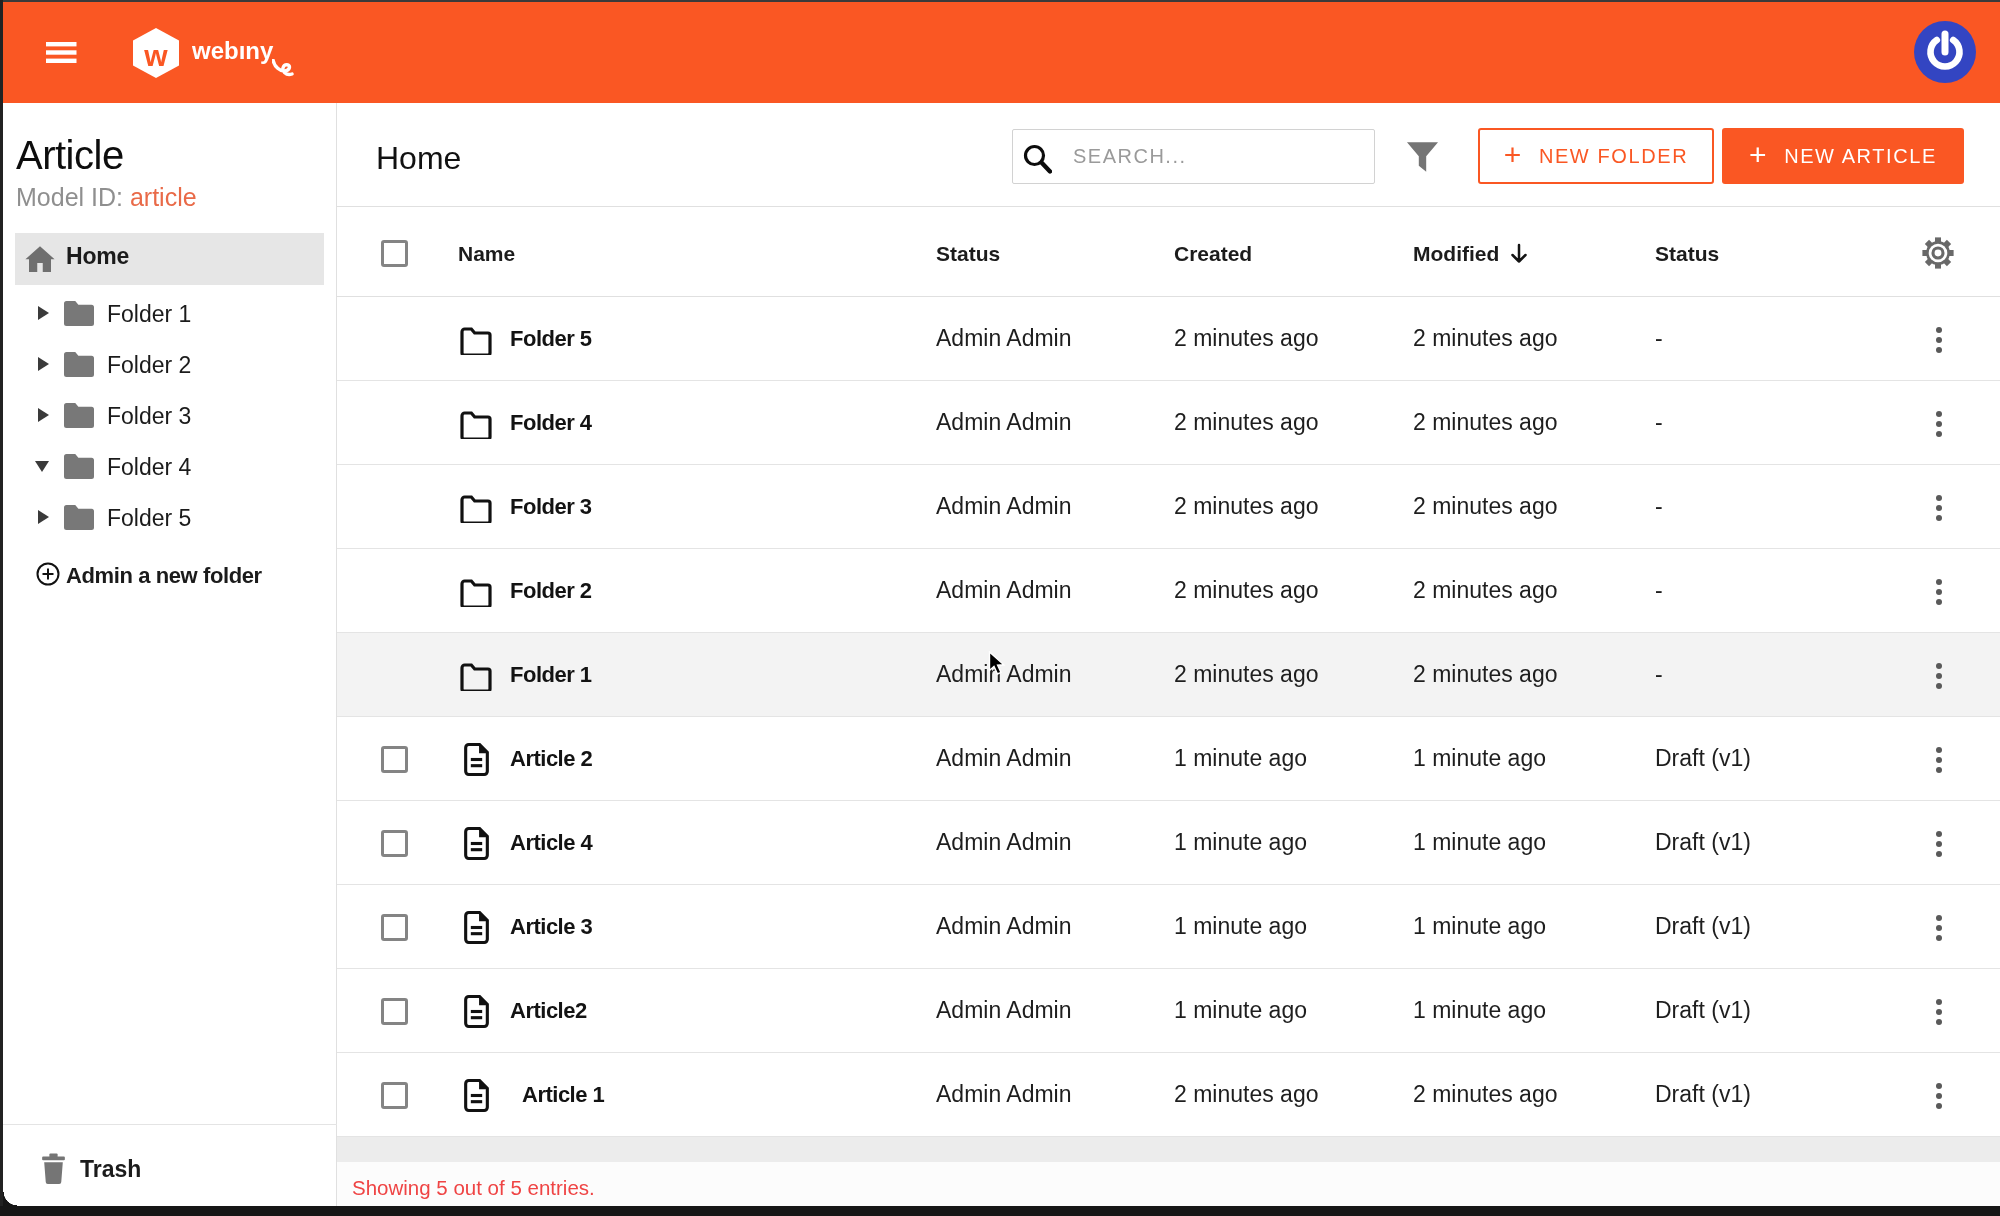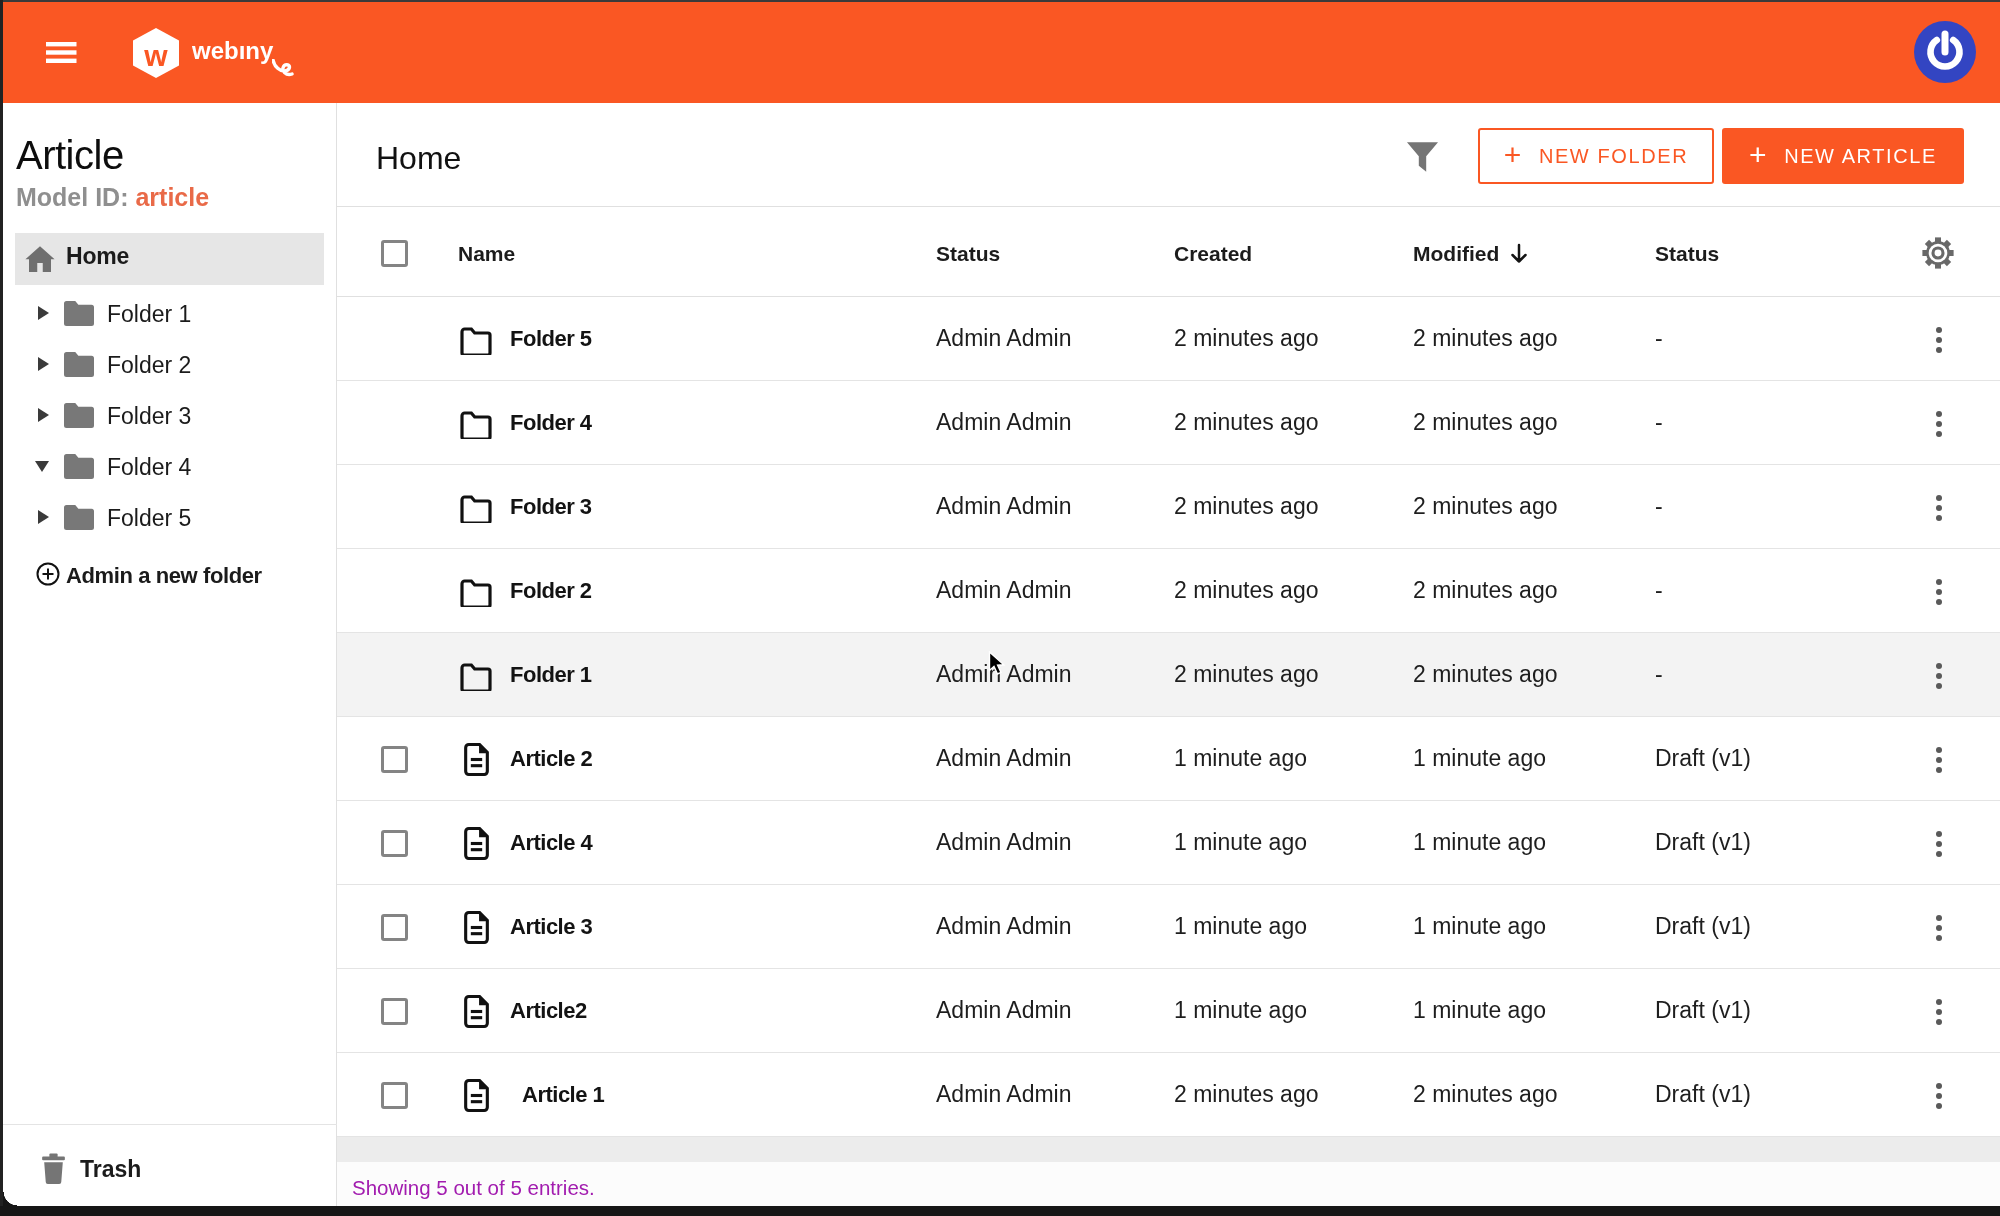--- a/index.html
+++ b/index.html
@@ -15,21 +15,21 @@
 
 #topbar { position:absolute; top:2px; left:2px; width:1998px; height:101px; background:#fa5723; z-index:10; }
 #burger { position:absolute; left:44px; top:39px; }
 #logo-hex { position:absolute; left:131px; top:26px; }
 #logo-text { position:absolute; left:190px; top:35px; color:#fff; font-size:24px; font-weight:700; letter-spacing:0px; }
 #avatar { position:absolute; left:1912px; top:19px; }
 
 
 #sidebar { position:absolute; top:103px; left:3px; width:334px; height:1103px; background:#fff; border-right:1px solid #e0e0e0; }
 #sb-title { position:absolute; left:16px; top:133px; font-size:40px; font-weight:400; color:#0d0d0d; letter-spacing:-0.5px; }
-#sb-model { position:absolute; left:16px; top:183px; font-size:25px; color:#8f8f8f; font-weight:700; }
+#sb-model { position:absolute; left:16px; top:183px; font-size:25px; color:#8f8f8f; font-weight:400; }
 #sb-model span { color:#e96a48; }
 .sb-item { position:absolute; font-size:23px; color:#1b1b1b; }
 .sb-bold { font-weight:700; }
 .tri { position:absolute; width:0; height:0; }
 .tri-right { border-left:11px solid #3a3a3a; border-top:7.5px solid transparent; border-bottom:7.5px solid transparent; }
 .tri-down { border-top:11px solid #3a3a3a; border-left:7.5px solid transparent; border-right:7.5px solid transparent; }
 
 
 #main { position:absolute; top:103px; left:337px; width:1663px; height:1103px; background:#fff; }
 #mhead { position:absolute; top:0; left:0; width:1663px; height:104px; border-bottom:1px solid #e0e0e0; }
@@ -48,21 +48,21 @@
 .cbox { position:absolute; width:27px; height:27px; border:3px solid #848484; border-radius:3px; background:#fff; }
 .row { position:absolute; left:0; width:1663px; height:84px; border-bottom:1px solid #e4e4e4; background:#fff; }
 .row.hl { background:#f3f3f3; }
 .cell { position:absolute; top:0; line-height:83px; font-size:23px; color:#1e1e1e; font-weight:400; }
 .cname { position:absolute; top:0; line-height:83px; font-size:22px; color:#131313; font-weight:700; letter-spacing:-0.5px; }
 .icon { position:absolute; }
 .dots { position:absolute; left:1598px; top:29px; }
 
 #footband { position:absolute; top:1034px; left:0; width:1663px; height:25px; background:#ececec; }
 #footarea { position:absolute; top:1059px; left:0; width:1663px; height:44px; background:#fcfcfc; }
-#foottext { position:absolute; left:15px; top:1073px; font-size:20.5px; color:#a21caf; }
+#foottext { position:absolute; left:15px; top:1073px; font-size:20.5px; color:#ef4444; }
 </style>
 </head>
 <body>
 <div id="topstrip"></div>
 <div id="leftstrip"></div>
 <div id="bottomstrip"></div>
 <div style="position:absolute; left:3px; top:1192px; width:14px; height:14px; background:radial-gradient(circle at 100% 0%, #fff 13px, #161616 13.5px); z-index:61;"></div>
 
 <div id="topbar">
   <svg id="burger" width="31" height="26" viewBox="0 0 31 26">
@@ -136,20 +136,27 @@
 <svg class="abs" style="left:41px; top:1153px;" width="25" height="31" viewBox="0 0 24 30">
     <path fill="#757575" d="M3 9 h18 l-1.5 19 a2 2 0 0 1-2 2 h-11 a2 2 0 0 1-2-2 Z"></path>
     <rect x="1" y="3.5" width="22" height="3.5" rx="1" fill="#757575"></rect>
     <rect x="8" y="0.5" width="8" height="4" rx="1" fill="#757575"></rect>
   </svg>
 <div class="sb-item sb-bold" style="left:80px; top:1156px;">Trash</div>
 
 <div id="main">
   <div id="mhead">
     <div id="mh-home">Home</div>
+    <div id="searchbox">
+      <svg style="position:absolute;left:9px;top:14px" width="30" height="30" viewBox="0 0 30 30">
+        <circle cx="12.5" cy="11.5" r="9" stroke="#0c0c0c" stroke-width="3.2" fill="none"></circle>
+        <line x1="19.5" y1="18.5" x2="28" y2="27.5" stroke="#0c0c0c" stroke-width="4.4" stroke-linecap="round"></line>
+      </svg>
+      <div id="searchtxt">SEARCH...</div>
+    </div>
     <svg id="filter" width="37" height="34" viewBox="0 0 24 23">
         <path fill="#757575" d="M1.5 1.5 H22.5 L14.5 11 V21.5 L9.5 17.5 V11 Z"></path>
       </svg>
     <div class="btn" id="btn-folder"><span class="plus">+</span>NEW FOLDER</div>
     <div class="btn" id="btn-article"><span class="plus">+</span>NEW ARTICLE</div>
   </div>
 
   <div id="thead">
     <div class="cbox" style="left:44px; top:33px;"></div>
     <div class="hlabel" style="left:121px;">Name</div>

